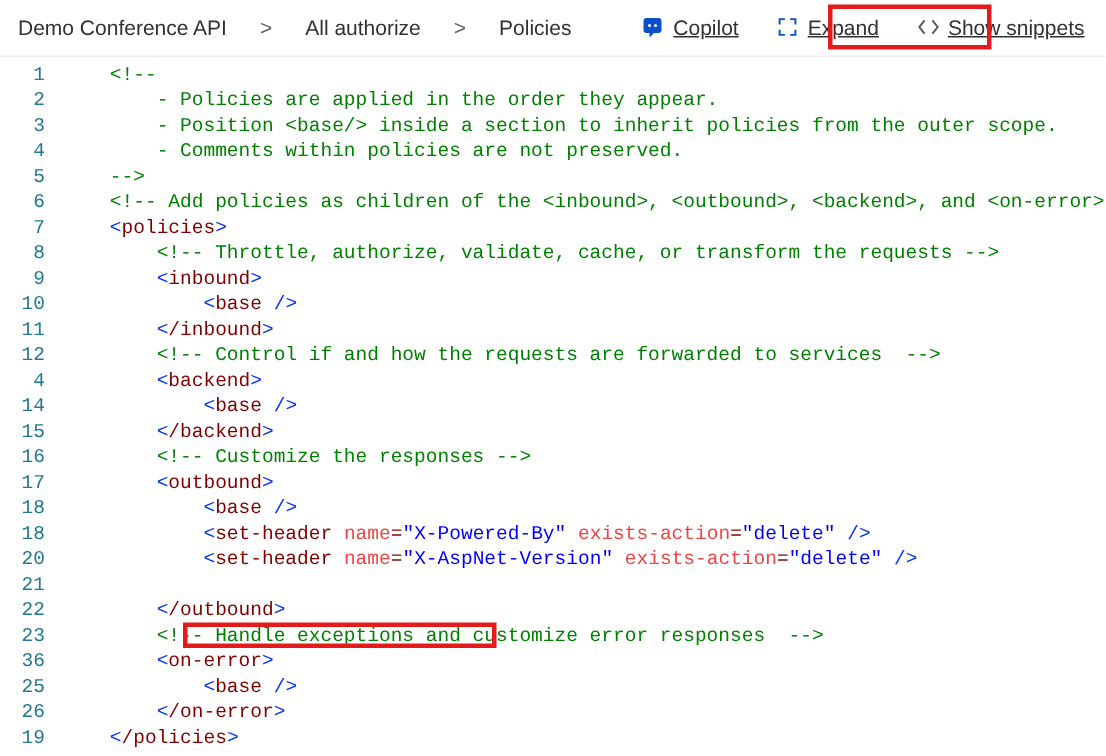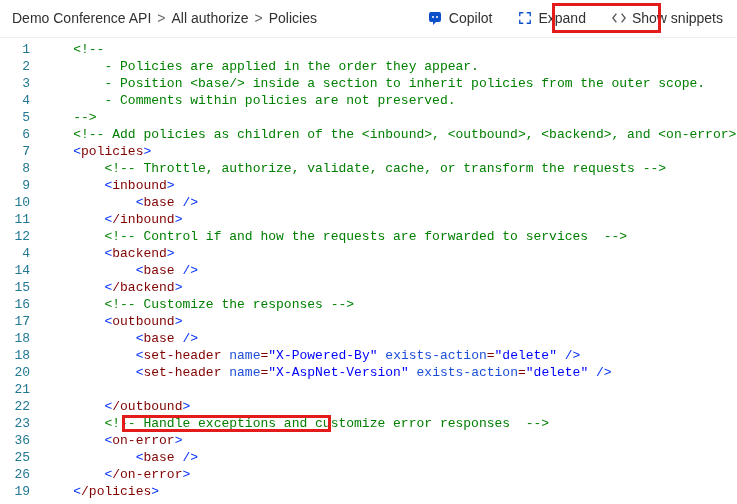--- a/index.html
+++ b/index.html
@@ -16,32 +16,33 @@
   .header {
     display: flex;
     align-items: center;
     padding: 6px 10px 8px 12px;
     border-bottom: 1px solid #eee;
     height: 38px;
   }
   .breadcrumb {
     display: flex;
     align-items: center;
-    gap: 4px;
+    gap: 20px;
     flex: 1;
     font-size: 14px;
     color: #323130;
     overflow: hidden;
     white-space: nowrap;
   }
   .breadcrumb .sep { color: #666; margin: 0 2px; }
   .hdr-actions {
     display: flex;
     align-items: center;
     gap: 18px;
+    text-decoration: underline;
   }
   .hdr-btn {
     display: flex;
     align-items: center;
     gap: 6px;
     font-size: 14px;
     color: #323130;
     cursor: pointer;
     padding: 2px 4px;
     background: none;
@@ -75,21 +76,21 @@
   .gutter div { height: 17px; }
   .code {
     flex: 1;
     white-space: pre;
     padding-top: 3px;
     overflow: hidden;
   }
   .code .ln { height: 17px; display: block; }
   .c-comment { color: #008000; }
   .c-tag { color: #800000; }
-  .c-attr { color: #1d4ed8; }
+  .c-attr { color: #ef4444; }
   .c-str { color: #0000ff; }
   .c-punc { color: #800000; }
   .c-bracket { color: #0431fa; }
 </style>
 </head>
 <body>
 
 <div class="header">
   <div class="breadcrumb">
     <span>Demo Conference API</span>

